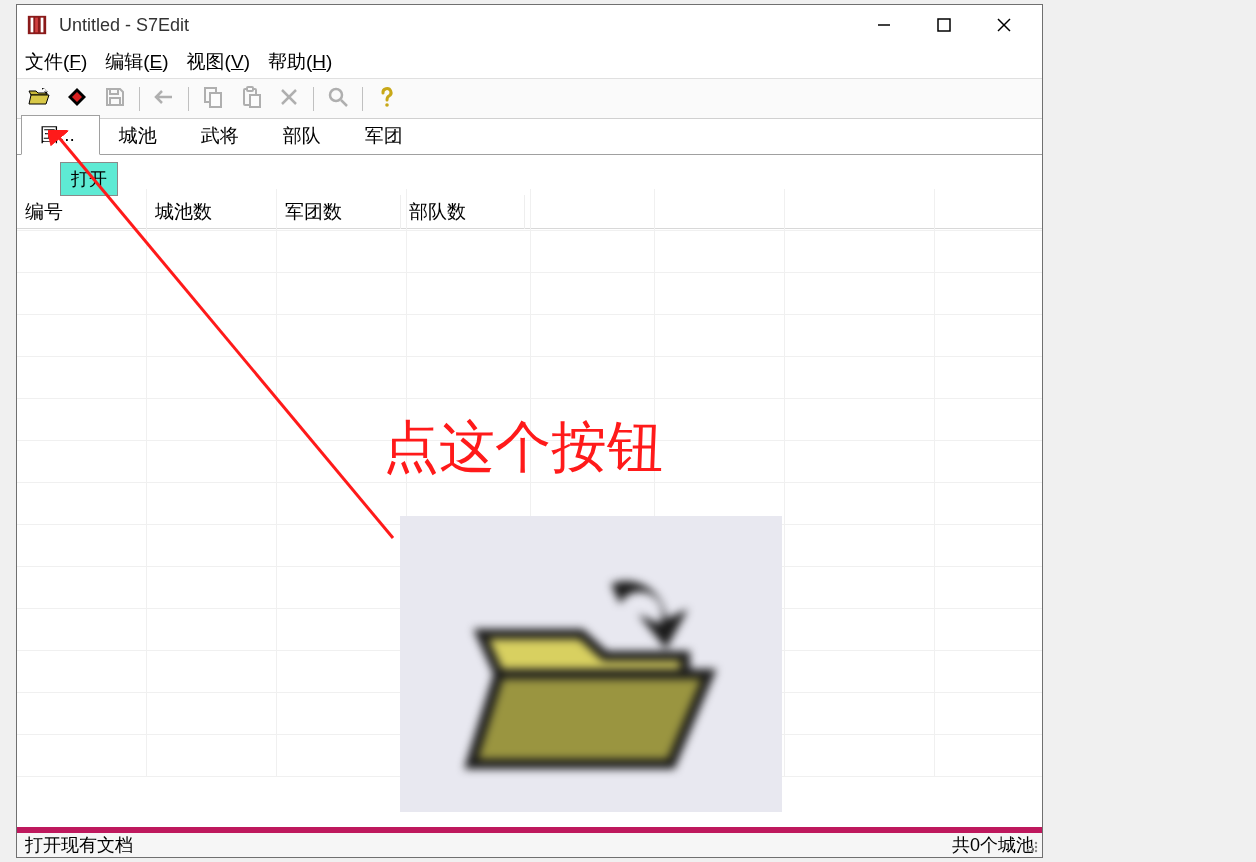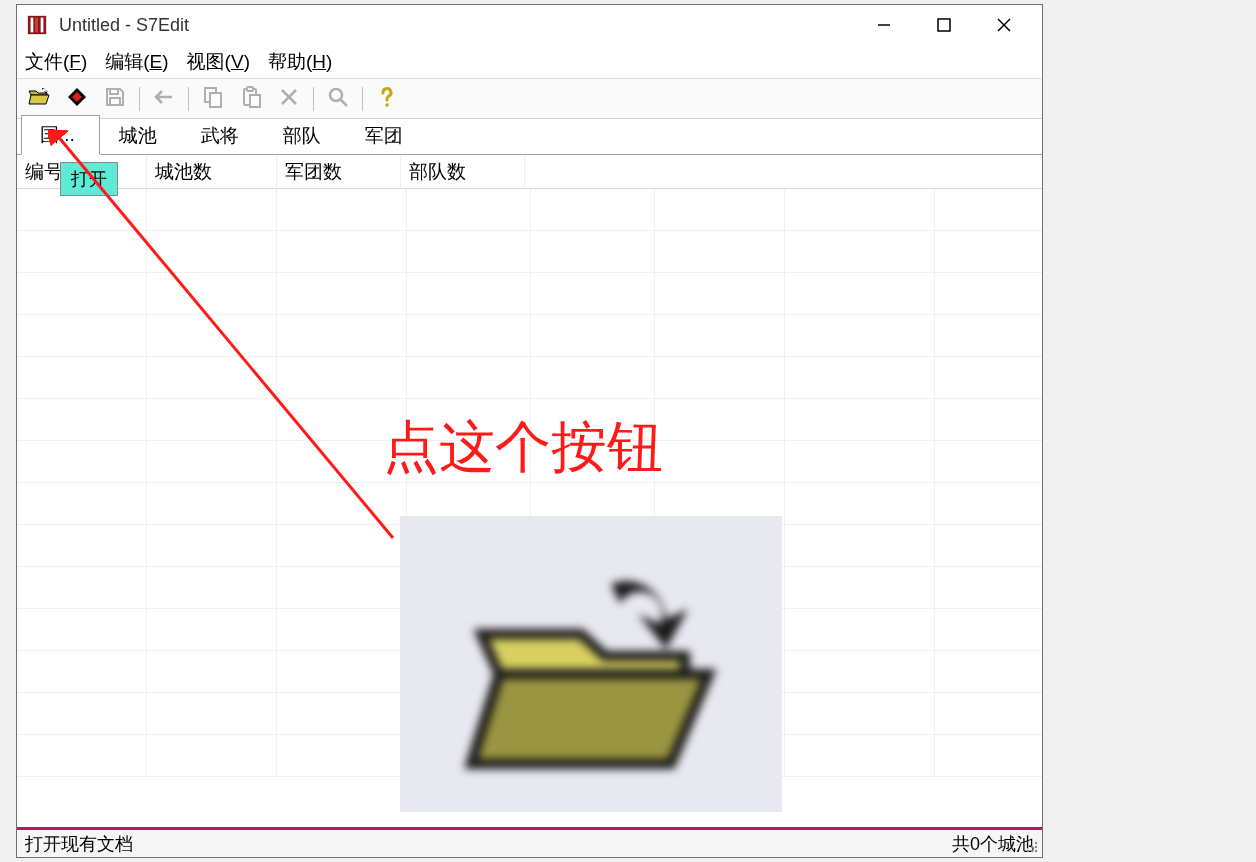--- a/index.html
+++ b/index.html
@@ -142,20 +142,21 @@
       flex: 1;
       position: relative;
       overflow: hidden;
     }
     .col-headers {
       height: 34px;
       display: flex;
       border-bottom: 1px solid #d8d8d8;
       font-size: 19px;
       align-items: center;
+      margin-top: 40px;
     }
     .col-headers .col {
       padding: 4px 8px;
       border-right: 1px solid #eee;
     }
     .grid {
       position: absolute;
       top: 34px;
       left: 0;
       right: 0;
@@ -200,21 +201,21 @@
       background: #e8e8f0;
       z-index: 4;
       display: flex;
       align-items: center;
       justify-content: center;
     }
     .annotation-image svg { width: 300px; height: 240px; filter: blur(4px); }
     
     .statusbar {
       height: 30px;
-      border-top: 3px solid #be185d;
+      border-top: 6px solid #be185d;
       display: flex;
       align-items: center;
       padding: 12px 8px;
       font-size: 18px;
       background: #f6f6f6;
       justify-content: space-between;
       text-align: center;
     }
     .resize-grip {
       width: 18px;

